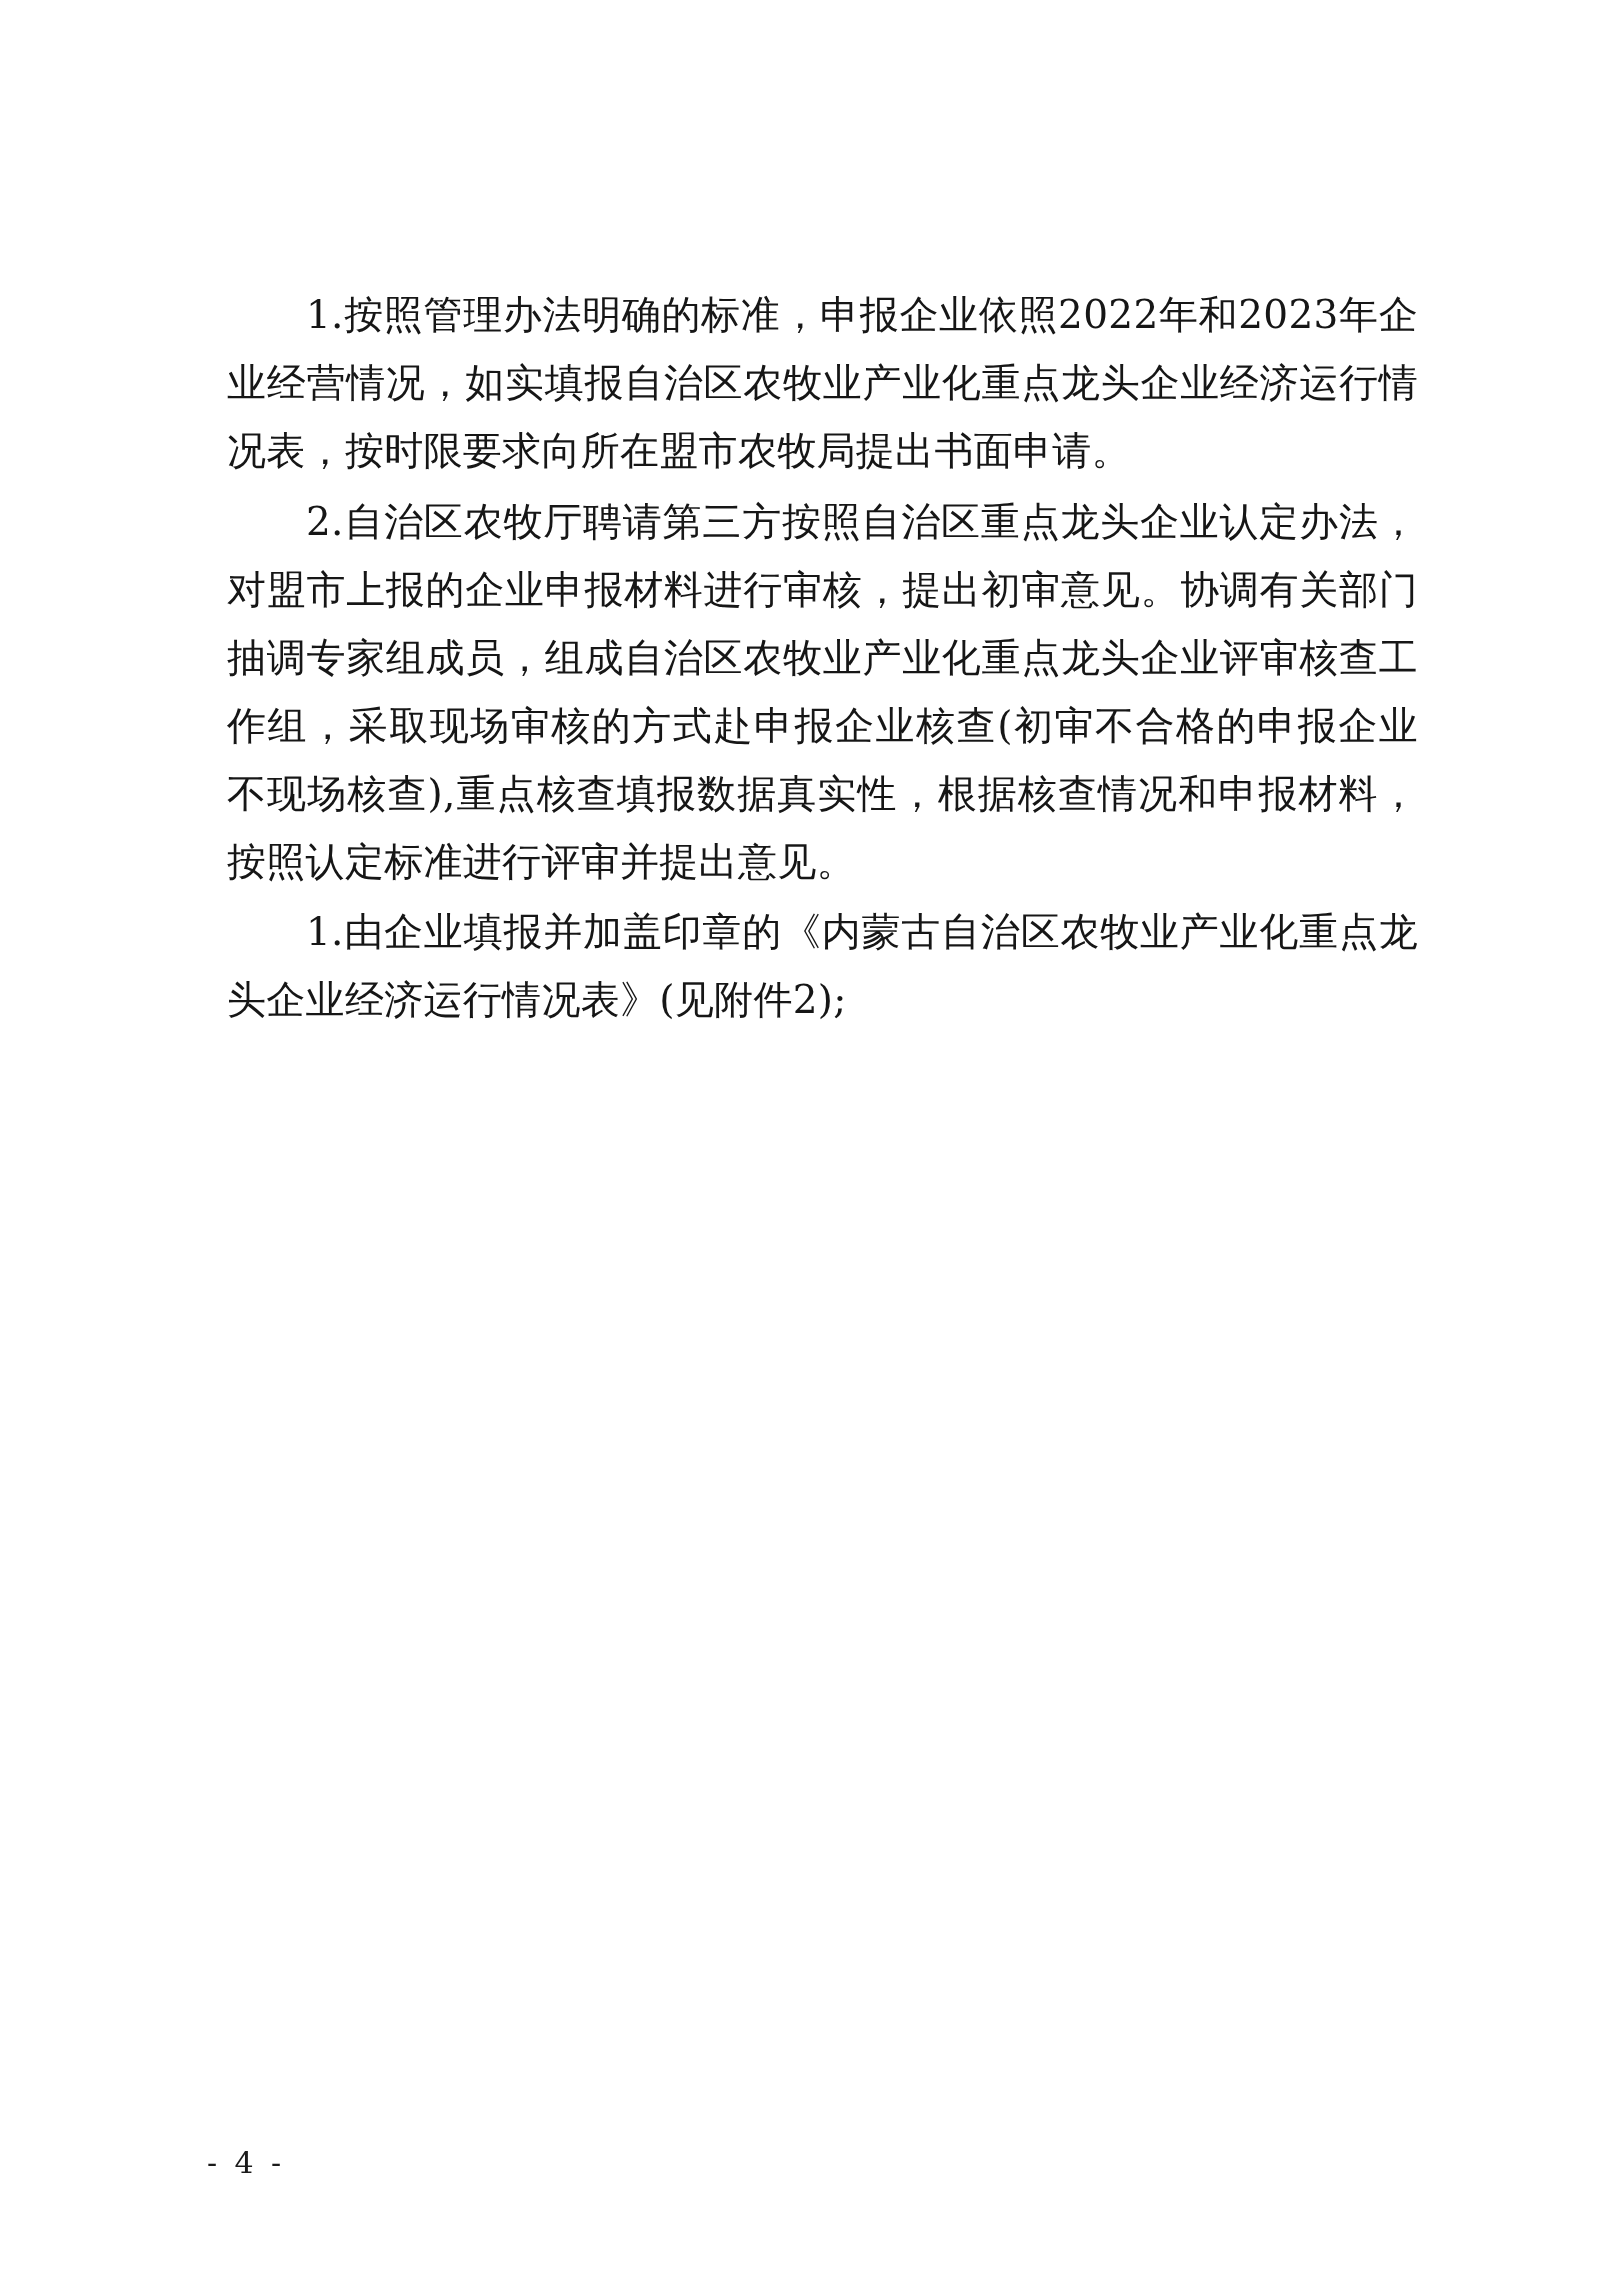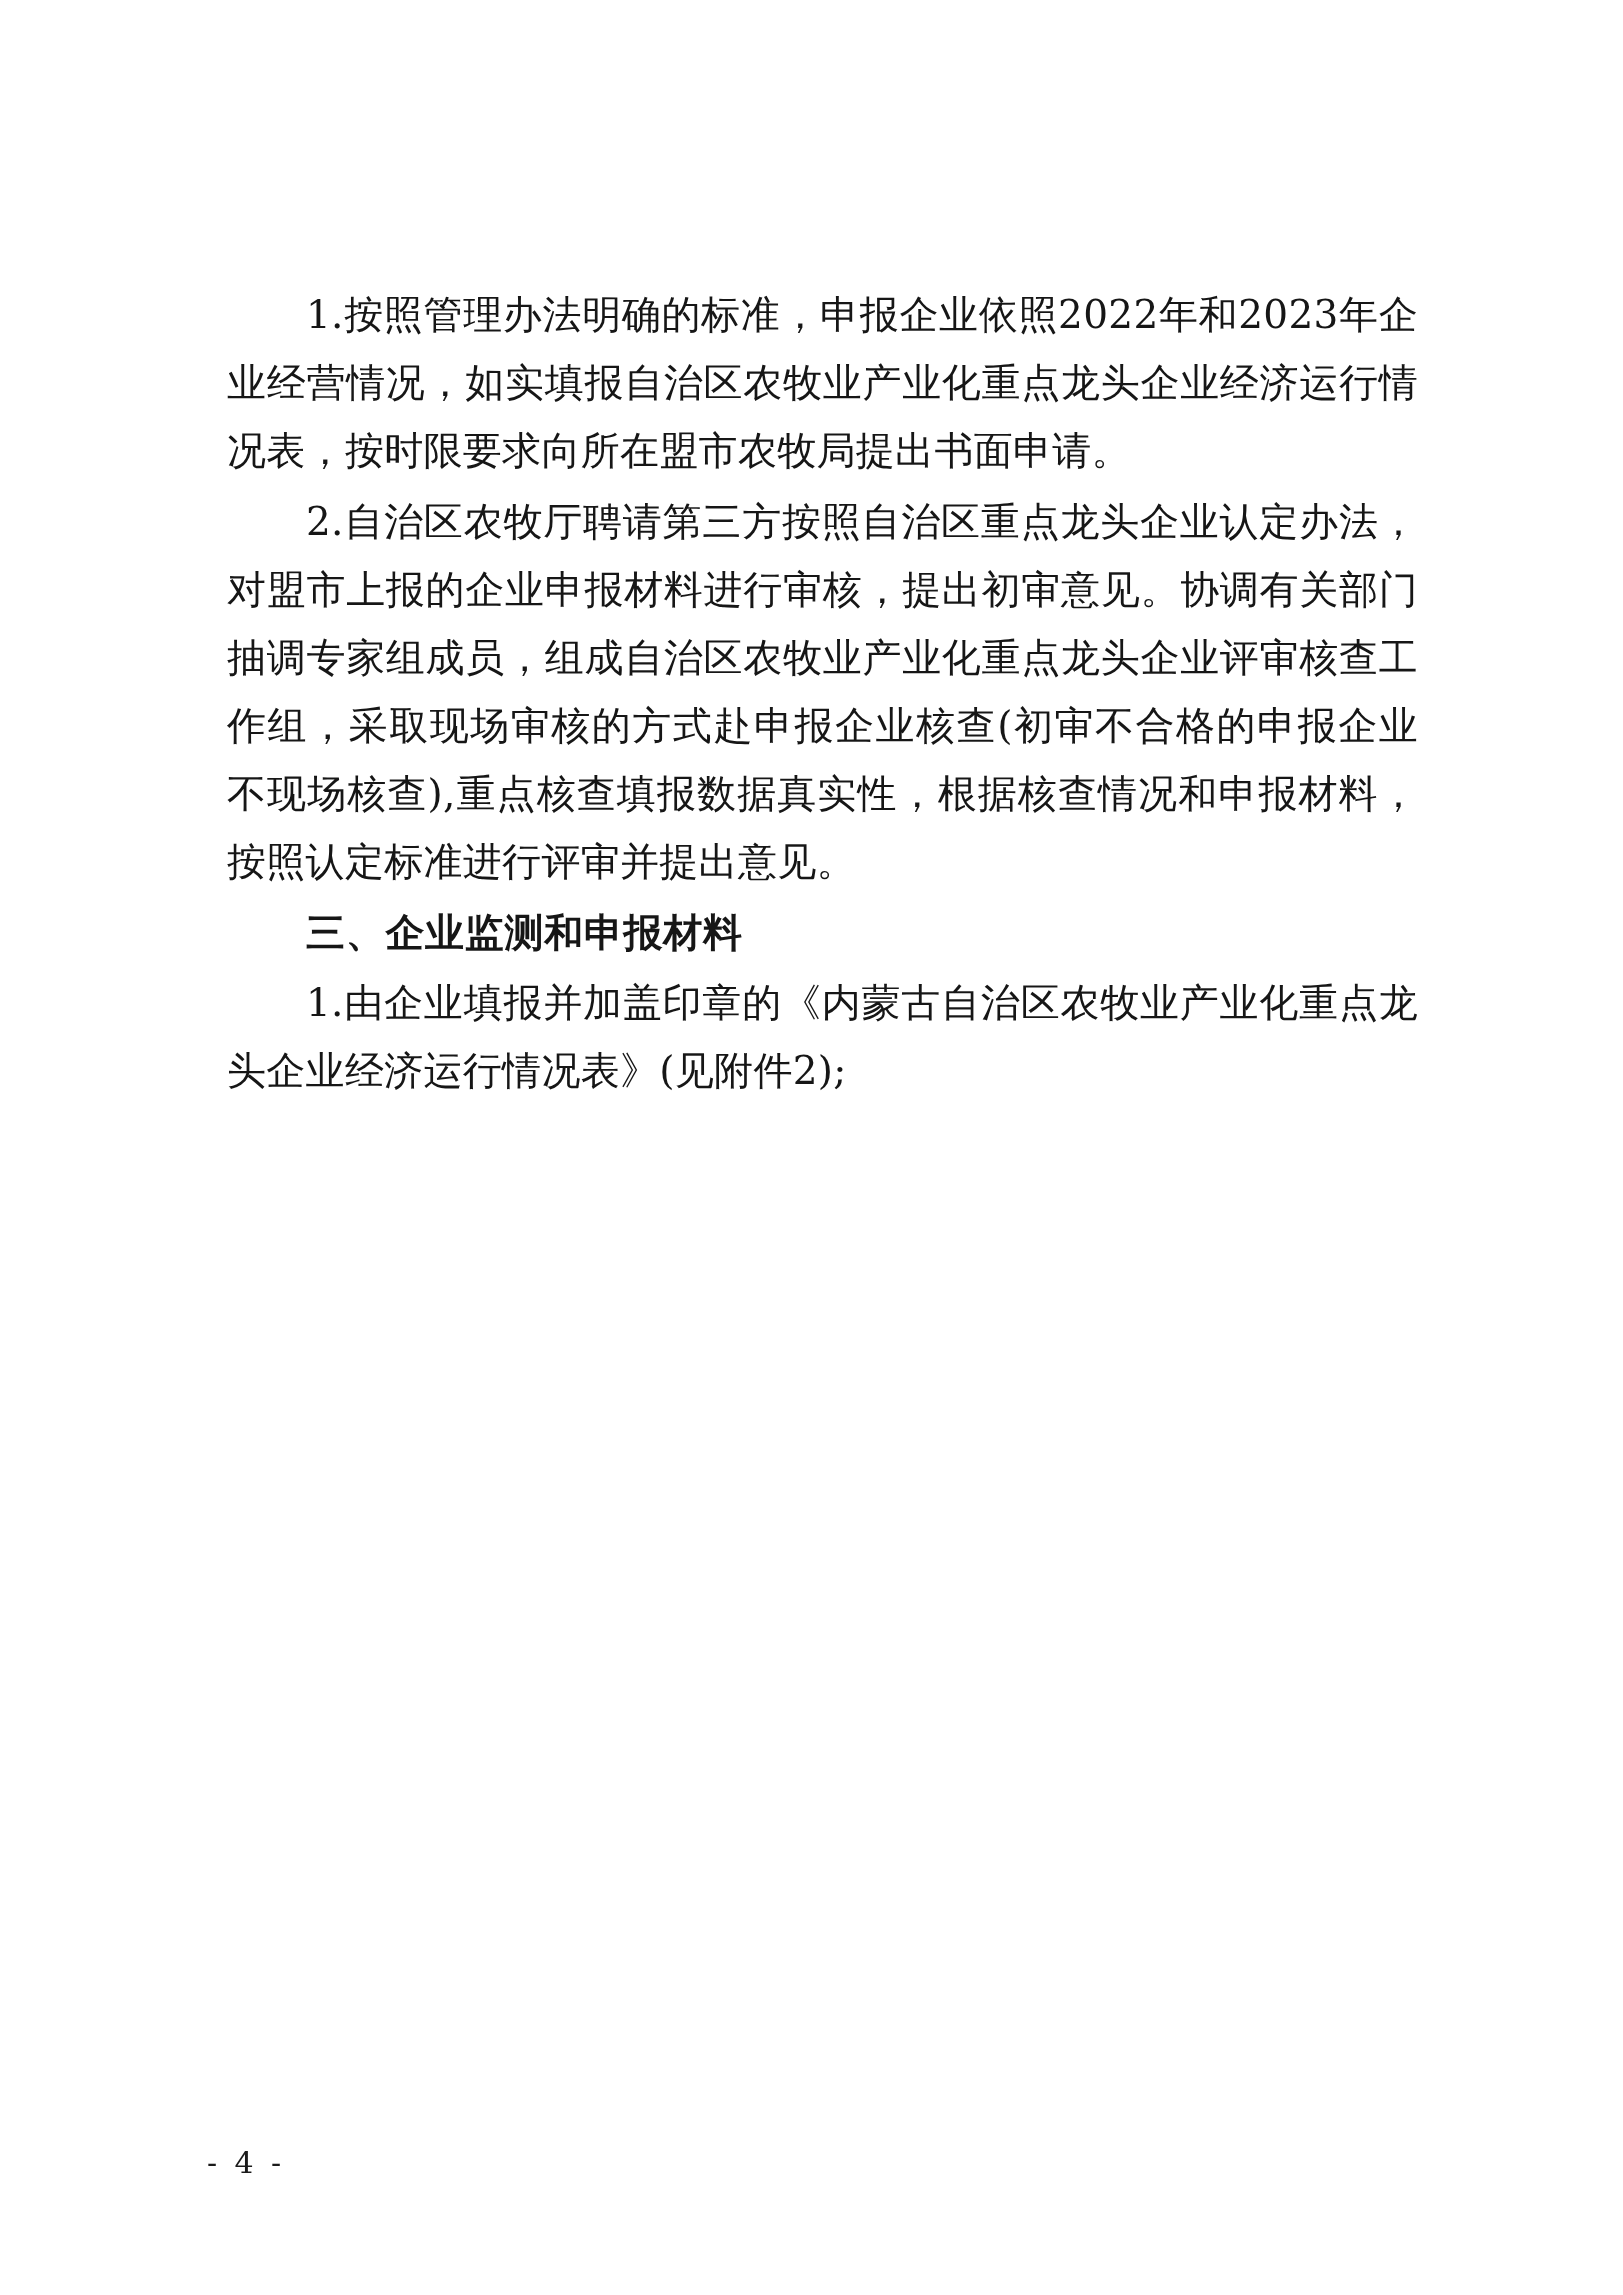--- a/index.html
+++ b/index.html
@@ -57,21 +57,20 @@
 </head>
 <body>
 
 <div class="page">
 
   <div class="body-text">
 
     <p class="para">1.按照管理办法明确的标准，申报企业依照2022年和2023年企业经营情况，如实填报自治区农牧业产业化重点龙头企业经济运行情况表，按时限要求向所在盟市农牧局提出书面申请。</p>
     <p class="para">2.自治区农牧厅聘请第三方按照自治区重点龙头企业认定办法，对盟市上报的企业申报材料进行审核，提出初审意见。协调有关部门抽调专家组成员，组成自治区农牧业产业化重点龙头企业评审核查工作组，采取现场审核的方式赴申报企业核查(初审不合格的申报企业不现场核查),重点核查填报数据真实性，根据核查情况和申报材料，按照认定标准进行评审并提出意见。</p>
 
-    <h2 class="section-heading">三、企业监测和申报材料</h2>
 
     <p class="para">1.由企业填报并加盖印章的《内蒙古自治区农牧业产业化重点龙头企业经济运行情况表》(见附件2);</p>
 
   </div>
 
   <div class="page-number">- 4 -</div>
 
 </div>
 
 

